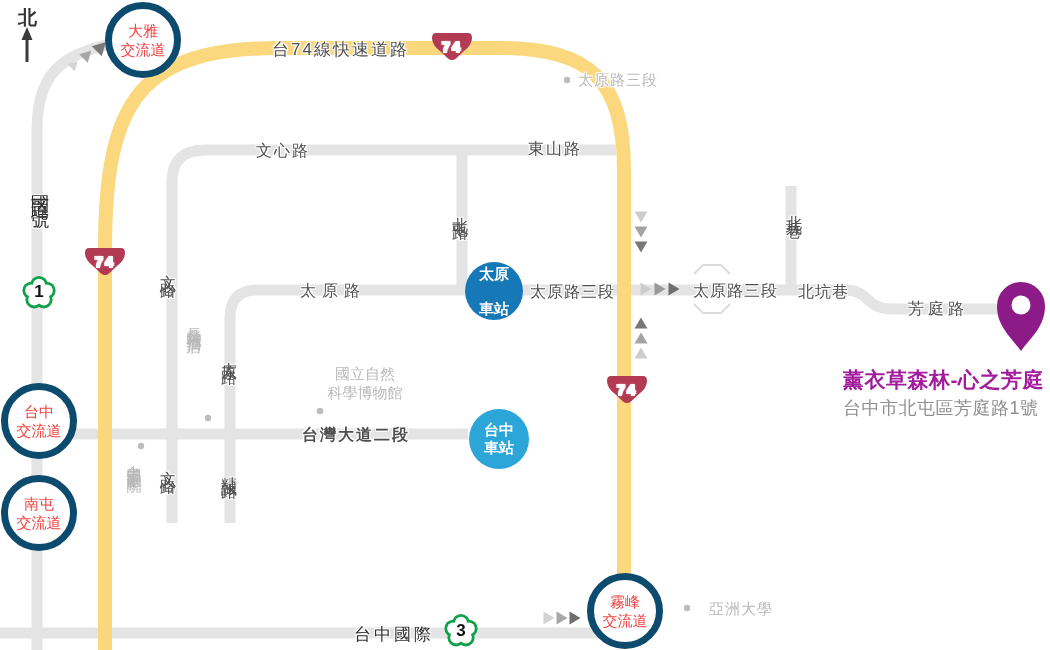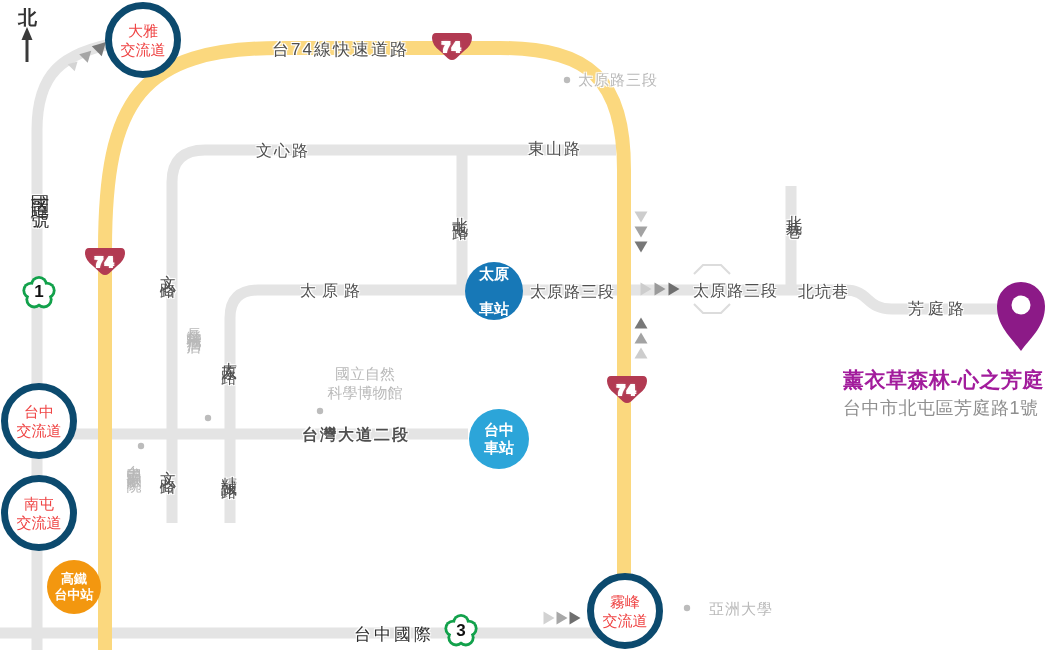--- a/index.html
+++ b/index.html
@@ -195,21 +195,17 @@
   </div>
 
   <div class="st" style="left: 465px; top: 262px; width: 58px; height: 58px; background: rgb(23, 120, 183); gap: 17px;">
     <span>太原</span>
     <span>車站</span>
   </div>
   <div class="st" style="left: 469px; top: 409px; width: 60px; height: 60px; background: rgb(44, 165, 217);">
     <span>台中</span>
     <span>車站</span>
   </div>
-  <div class="st" style="left: 47px; top: 560px; width: 54px; height: 54px; font-size: 13px; background: rgb(243, 151, 15);">
-    <span>高鐵</span>
-    <span>台中站</span>
-  </div>
 
   <div class="dest-name">薰衣草森林-心之芳庭</div>
   <div class="dest-addr">台中市北屯區芳庭路1號</div>
 
 </div>
 
 </body></html>

